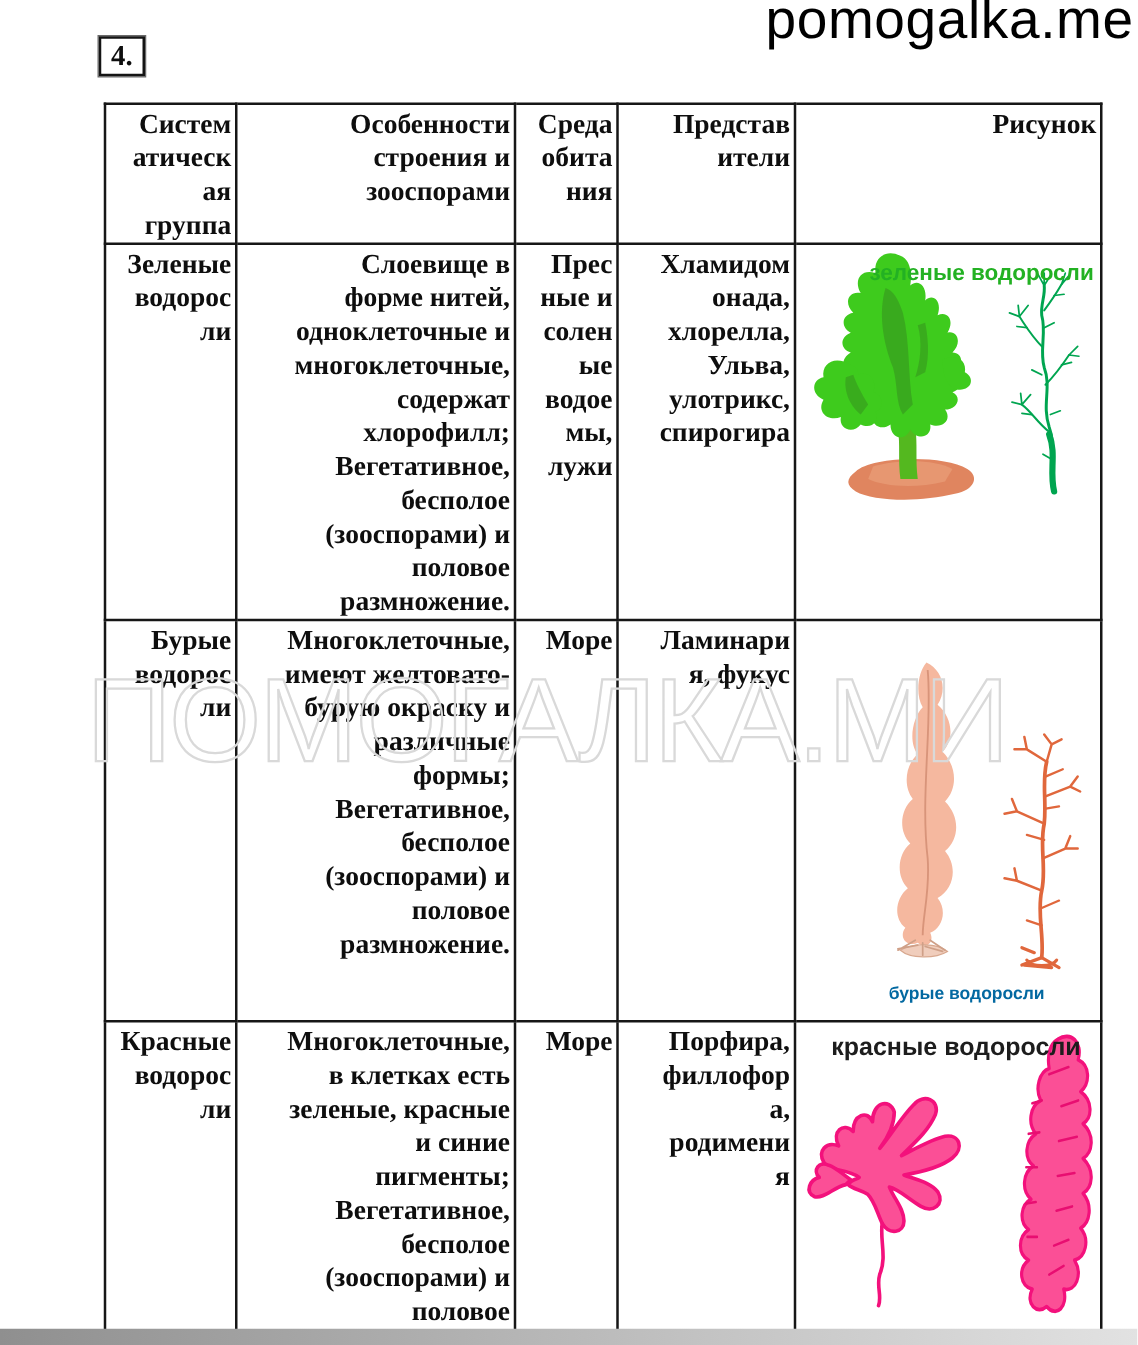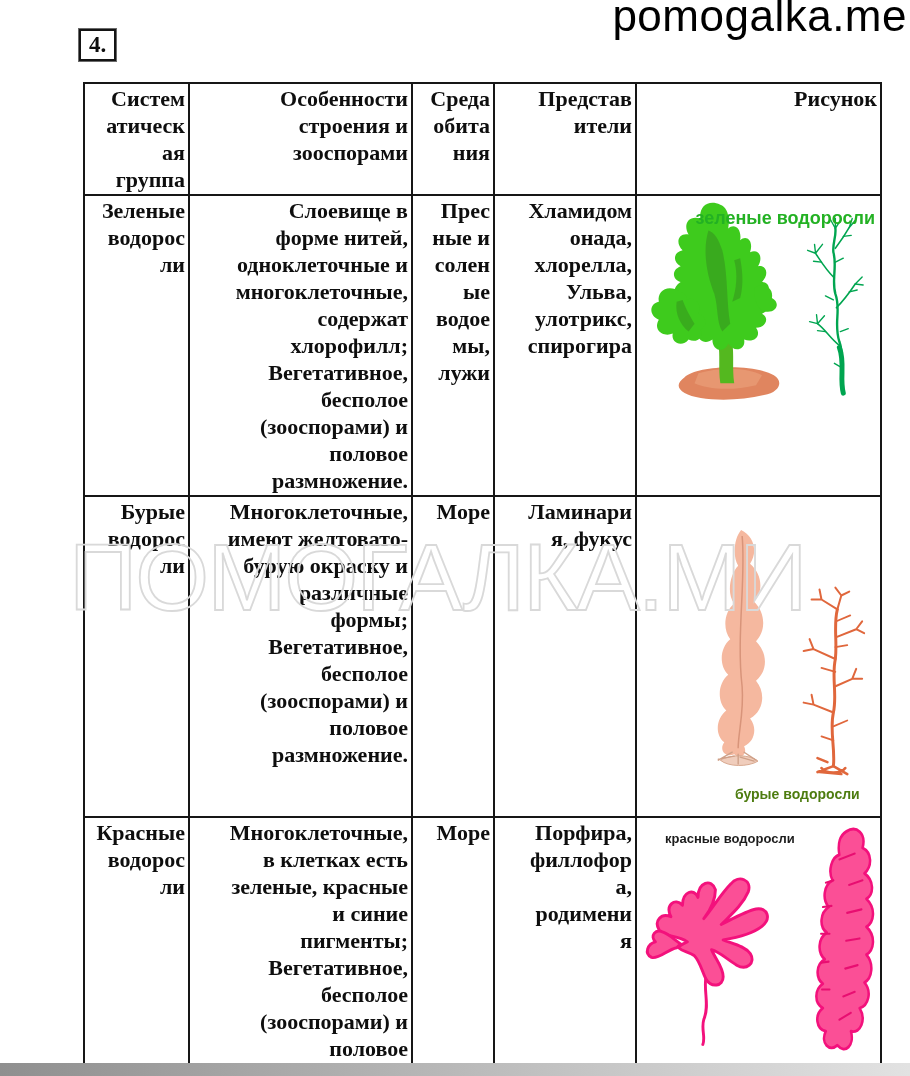--- a/index.html
+++ b/index.html
@@ -33,22 +33,22 @@
   tr.hrow{height:111px}
   tr.r1{height:300px}
   tr.r2{height:321px}
   tr.r3{height:209px}
   td.pic{padding:0;position:relative;}
   svg.illus{position:absolute;left:0;top:0;width:100%;height:100%;display:block;}
 
   .pic-label{position:absolute;z-index:3;white-space:nowrap;
              font-family:"Liberation Sans",sans-serif;font-weight:bold;}
   .label-green{top:9px;right:5px;color:#23b123;font-size:18px;}
-  .label-brown{bottom:8px;left:74px;color:#4d7c0f;font-size:14px;margin-left:24px;}
-  .label-red{top:7px;left:28px;color:#1d1d1d;font-size:13px;}
+  .label-brown{bottom:8px;left:74px;color:#0369a1;font-size:14px;}
+  .label-red{top:7px;left:28px;color:#1d1d1d;font-size:20px;}
 
   .bottom-strip{position:absolute;left:0;top:1063px;width:910px;height:13px;z-index:40;
                 background:linear-gradient(90deg,#8f8f8f 0%,#bdbdbd 55%,#e2e2e2 100%);}
 </style>
 </head>
 <body>
 
 <div class="page">
 
   <div class="logo">pomogalka.me</div>

